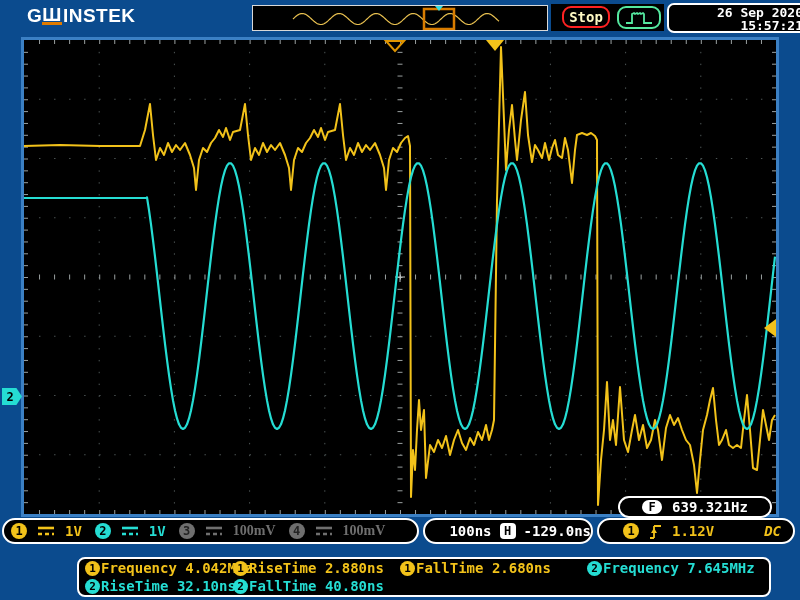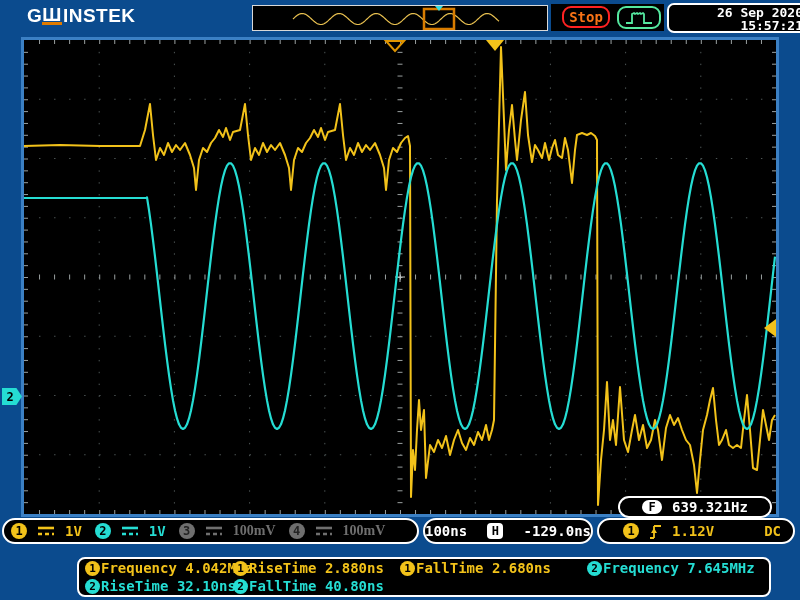--- a/index.html
+++ b/index.html
@@ -13,21 +13,21 @@
   .abs{position:absolute;box-sizing:border-box;}
 
   
   .logo{left:27px;top:6px;height:20px;color:#fff;
     font-family:"Liberation Sans","DejaVu Sans",sans-serif;
     font-weight:bold;font-size:19px;letter-spacing:0.5px;display:flex;align-items:center;}
   .logo .w{border-bottom:3px solid #e07b00;line-height:15px;margin-right:1px;}
   .preview-box{left:252px;top:5px;width:296px;height:26px;background:#000;border:1px solid #d8d8d8;}
   .badge-strip{left:551px;top:4px;width:113px;height:27px;background:#000;}
   .stop-btn{left:11px;top:2px;width:48px;height:22px;border:2px solid #ff2222;border-radius:9px;
-    color:#f97316;font-weight:bold;font-size:14px;display:flex;align-items:center;justify-content:center;background:#000;cursor:pointer;}
+    color:#fef9c3;font-weight:bold;font-size:14px;display:flex;align-items:center;justify-content:center;background:#000;cursor:pointer;}
   .pulse-btn{left:66px;top:2px;width:44px;height:23px;border:2px solid #55e9a0;border-radius:9px;
     display:flex;align-items:center;justify-content:center;background:#000;cursor:pointer;}
   .datetime{left:667px;top:3px;width:144px;height:30px;background:#000;border:2px solid #fff;border-radius:7px;
     color:#fff;font-size:13px;font-weight:bold;text-align:right;padding:1px 6px 0 4px;line-height:13px;}
 
   
   .panel{left:21px;top:37px;width:758px;height:480px;background:#000;border:3px solid #3b80c4;}
   .ch2-tag{left:2px;top:388px;width:20px;height:17px;background:#25ddd3;
     clip-path:polygon(0 0,72% 0,100% 50%,72% 100%,0 100%);
     color:#000;font-weight:bold;font-size:12px;display:flex;align-items:center;justify-content:center;
@@ -35,25 +35,25 @@
 
   
   .statbox{background:#000;border:2px solid #fff;border-radius:13px;display:flex;align-items:center;
     color:#fff;font-size:14px;font-weight:bold;}
   .ch-box{left:2px;top:518px;width:417px;height:26px;padding-left:7px;}
   .ch-entry{display:flex;align-items:center;gap:9px;margin-right:13px;}
   .cbadge{width:16px;height:16px;border-radius:50%;display:inline-flex;align-items:center;justify-content:center;
     color:#000;font-size:12px;font-weight:bold;flex:none;}
   .c1{color:#f2c21a;} .c2{color:#25ddd3;} .coff{color:#6f6f6f;font-family:Liberation Serif, serif;}
   .b1{background:#f2c21a;} .b2{background:#25ddd3;} .boff{background:#6f6f6f;color:#242424;}
-  .tb-box{left:423px;top:518px;width:170px;height:26px;justify-content:space-between;gap:8px;}
+  .tb-box{left:423px;top:518px;width:170px;height:26px;justify-content:flex-end;gap:8px;}
   .hicon{width:16px;height:16px;background:#fff;color:#000;border-radius:4px;font-size:12px;font-weight:bold;
     display:inline-flex;align-items:center;justify-content:center;}
   .trig-box{left:597px;top:518px;width:198px;height:26px;padding:0 12px 0 24px;gap:10px;color:#f2c21a;}
-  .trig-box .dc{margin-left:auto;}
+  .trig-box .dc{margin-left:auto;font-style:italic;}
   .f-box{left:618px;top:496px;width:154px;height:22px;border-radius:11px;z-index:6;justify-content:center;gap:10px;}
   .ficon{width:20px;height:14px;background:#fff;color:#000;border-radius:7px;font-size:12px;font-weight:bold;
     display:inline-flex;align-items:center;justify-content:center;}
 
   
   .meas-box{left:77px;top:557px;width:694px;height:40px;background:#000;border:2px solid #fff;border-radius:8px;z-index:6;}
   .mrow{position:absolute;left:0;width:100%;height:18px;}
   .mrow1{top:1px;} .mrow2{top:19px;}
   .mitem{position:absolute;display:flex;align-items:center;font-size:14px;font-weight:bold;white-space:pre;}
   .mc0{left:6px;} .mc1{left:154px;} .mc2{left:321px;} .mc3{left:508px;}

